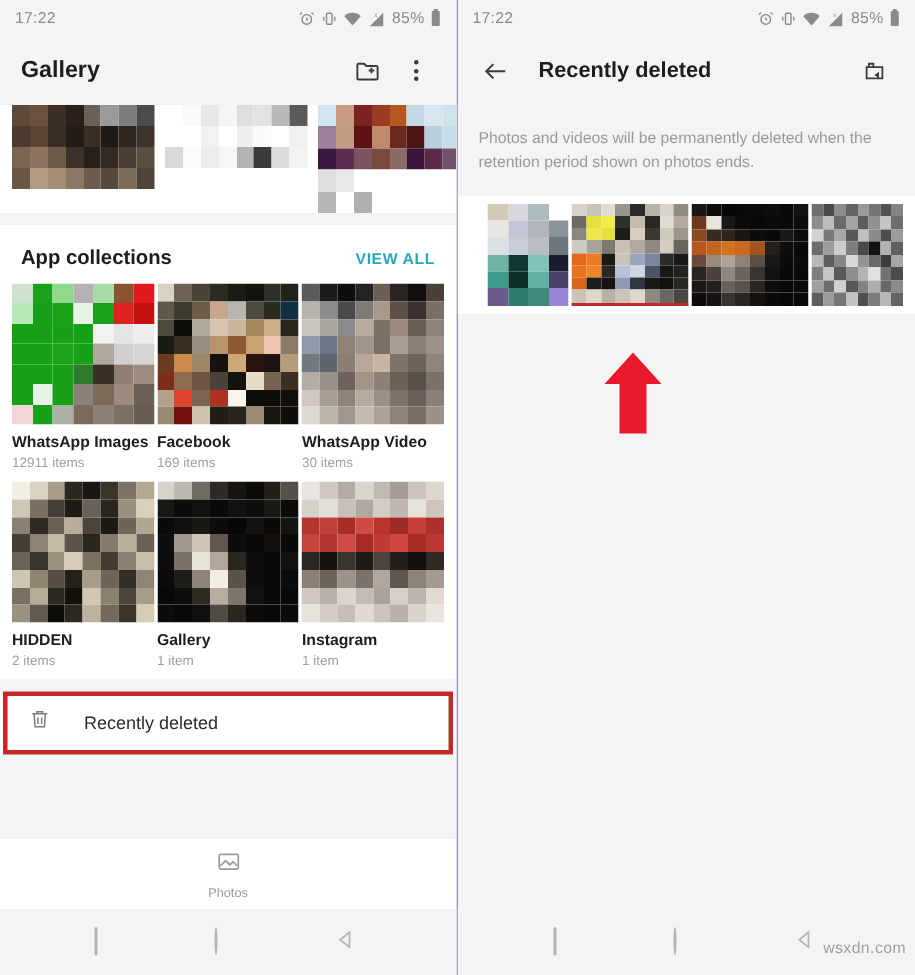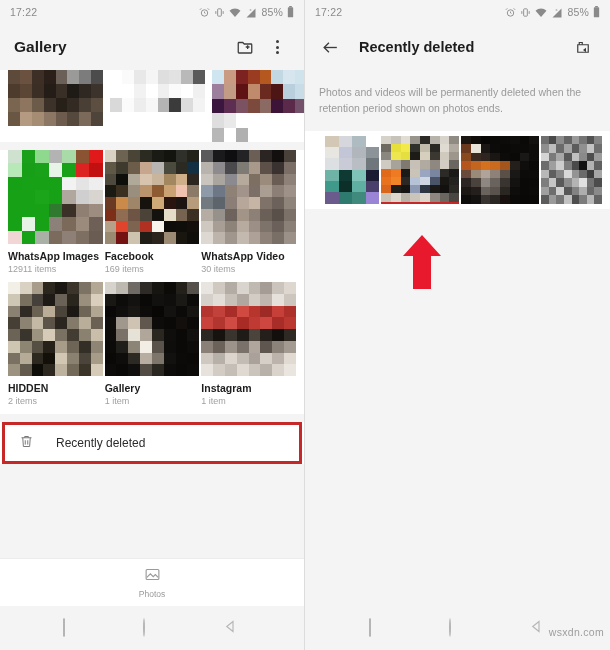--- a/index.html
+++ b/index.html
@@ -275,20 +275,24 @@
               <i style="background:#ffffff"></i>
               <i style="background:#ffffff"></i>
               <i style="background:#ffffff"></i>
           </div>
         </div>
       </div>
 
       <div class="sep"></div>
 
       <div class="section">
+        <div class="section-head">
+          <span class="h">App collections</span>
+          <span class="viewall">VIEW ALL</span>
+        </div>
 
         <div class="grid3">
           <div class="tile">
             <div class="thumb">
               <div class="pix" style="grid-template-columns:repeat(7,1fr);grid-template-rows:repeat(7,1fr);">
                 <i style="background:#cfe2cf"></i>
                   <i style="background:#1aa01a"></i>
                   <i style="background:#8fd98f"></i>
                   <i style="background:#b3b3b3"></i>
                   <i style="background:#a8dba8"></i>

